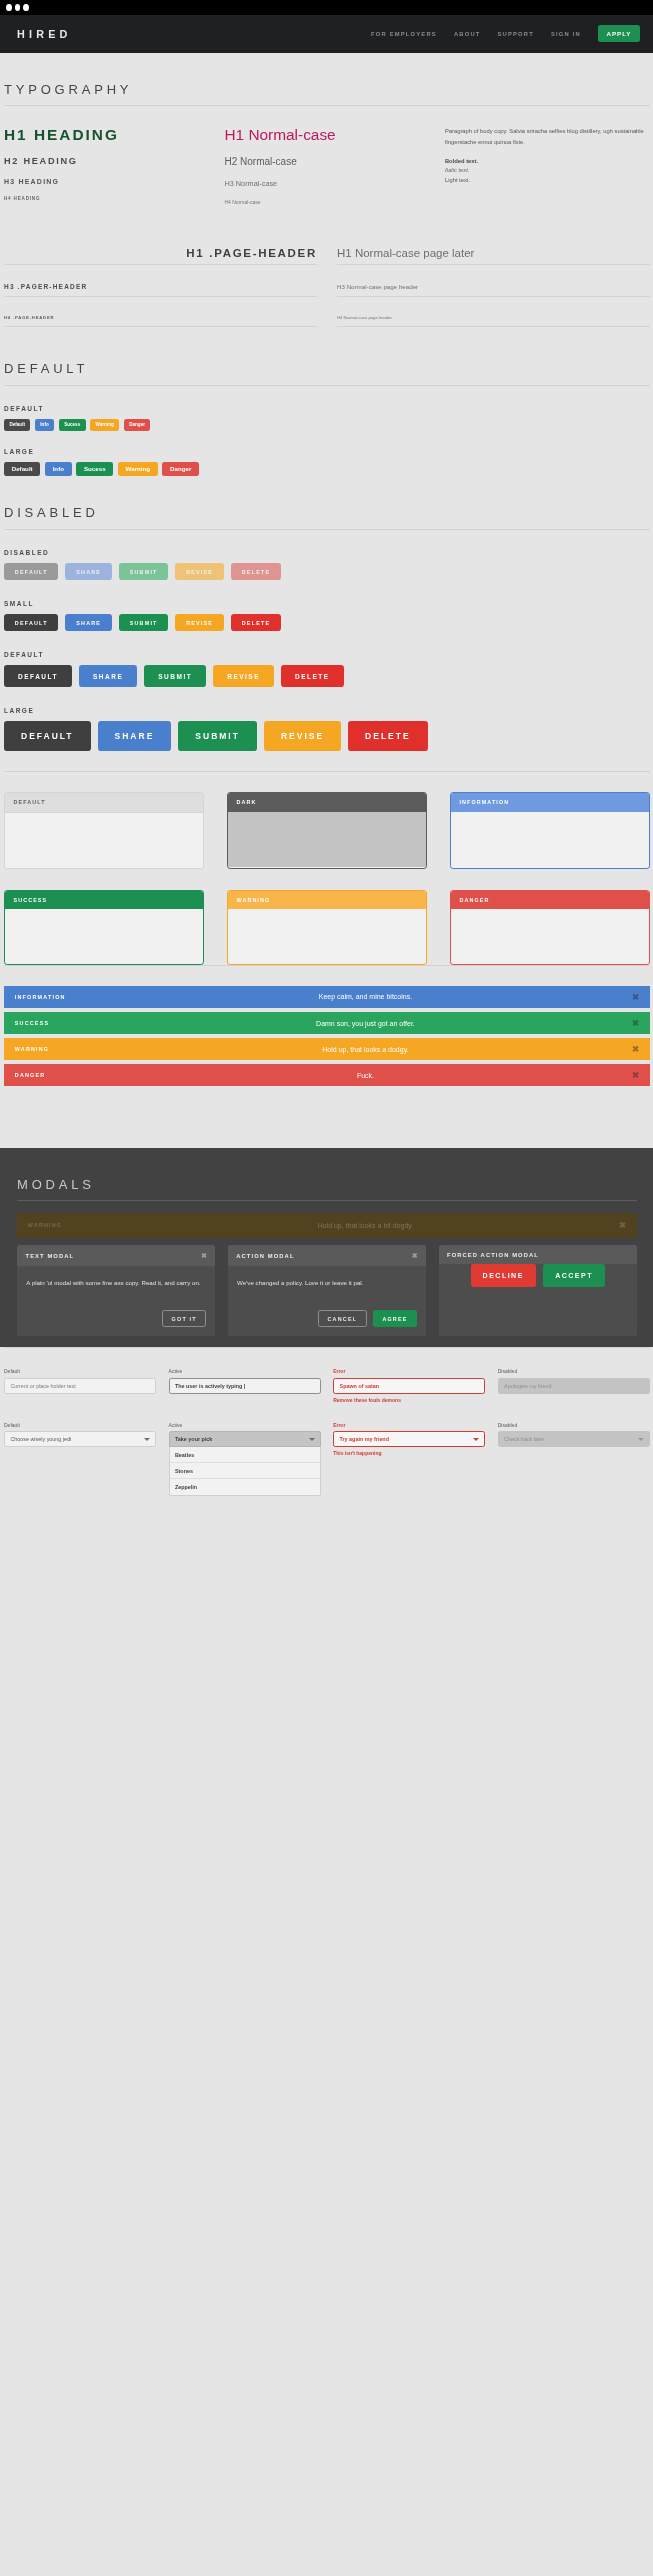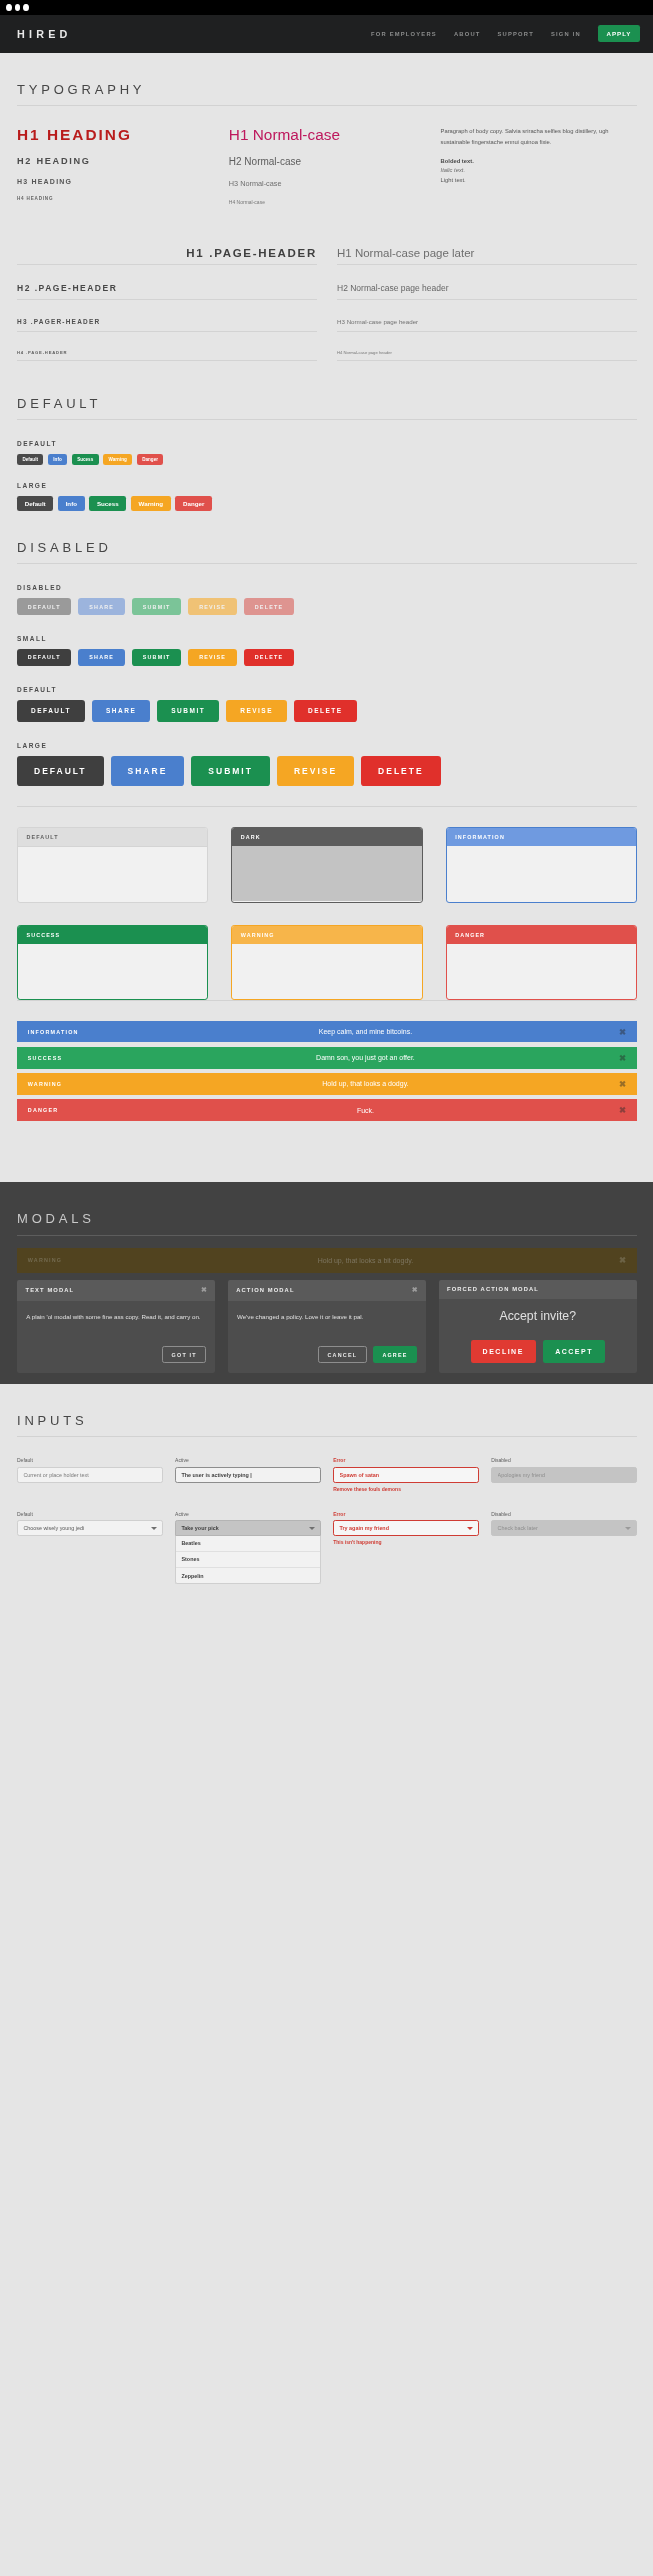--- a/index.html
+++ b/index.html
@@ -60,21 +60,21 @@
     font-size: 6.2px;
     font-weight: 700;
     letter-spacing: 1px;
     padding: 5.4px 8.5px;
     border: none;
     border-radius: 2.3px;
     cursor: pointer;
   }
 
   
-  .section { padding: 0 17px; }
+  .section { padding: 0 4px; }
 
   .sec-title {
     font-size: 13px;
     font-weight: 400;
     letter-spacing: 3.8px;
     color: #464646;
     padding-top: 29px;
     padding-bottom: 8.5px;
   }
   .sec-rule {
@@ -90,21 +90,21 @@
     color: #4c4c4c;
     margin-bottom: 7px;
   }
 
   
   .type-grid {
     display: grid;
     grid-template-columns: 1fr 1fr 1fr;
     column-gap: 15.4px;
   }
-  .h1-caps { font-size: 15.4px; font-weight: 700; letter-spacing: 2px; color: #b91c1c; margin-bottom: 12.3px; }
+  .h1-caps { font-size: 15.4px; font-weight: 700; letter-spacing: 2px; color: #14532d; margin-bottom: 12.3px; }
   .h2-caps { font-size: 9.2px; font-weight: 700; letter-spacing: 1.7px; color: #4c4c4c; margin-bottom: 11.5px; }
   .h3-caps { font-size: 7px; font-weight: 700; letter-spacing: 1.2px; color: #565656; margin-bottom: 11.5px; }
   .h4-caps { font-size: 4.6px; font-weight: 700; letter-spacing: 0.8px; color: #666666; }
 
   .h1-norm { font-size: 15.4px; font-weight: 300; color: #be185d; margin-bottom: 12.3px; }
   .h2-norm { font-size: 10px; font-weight: 400; color: #5d5d5d; margin-bottom: 11.5px; }
   .h3-norm { font-size: 7.3px; font-weight: 400; color: #6f6f6f; margin-bottom: 11.5px; }
   .h4-norm { font-size: 5px; font-weight: 400; color: #777777; }
 
   .body-copy { font-size: 5.8px; line-height: 1.85; color: #555555; }
@@ -485,28 +485,20 @@
     <div class="ph-row">
       <div class="ph-col">
           <div class="ph1-caps">H1 .PAGE-HEADER</div>
         </div>
       <div class="ph-col">
           <div class="ph1-norm">H1 Normal-case page later</div>
         </div>
     </div>
     <div class="ph-row">
       <div class="ph-col">
-          <div class="ph2-caps">H2 .PAGE-HEADER</div>
-        </div>
-      <div class="ph-col">
-          <div class="ph2-norm">H2 Normal-case page header</div>
-        </div>
-    </div>
-    <div class="ph-row">
-      <div class="ph-col">
           <div class="ph3-caps">H3 .PAGER-HEADER</div>
         </div>
       <div class="ph-col">
           <div class="ph3-norm">H3 Normal-case page header</div>
         </div>
     </div>
     <div class="ph-row ph-row--last">
       <div class="ph-col">
           <div class="ph4-caps">H4 .PAGE-HEADER</div>
         </div>
@@ -673,34 +665,30 @@
         <div class="modal-foot">
           <button class="mbtn mbtn--ghost">CANCEL</button>
           <button class="mbtn mbtn--green">AGREE</button>
         </div>
       </div>
 
       <div class="modal">
         <div class="modal-head">
           <span class="modal-title">FORCED ACTION MODAL</span>
         </div>
-        <div class="forced-body">
-          <div class="forced-q">Accept invite?</div>
-        </div>
         <div class="forced-actions">
           <button class="mbtn mbtn--red mbtn--big">DECLINE</button>
           <button class="mbtn mbtn--green mbtn--big">ACCEPT</button>
         </div>
       </div>
 
     </div>
   </div>
 
   <div class="section inputs-section">
-    <div class="sec-title">INPUTS</div>
     <div class="sec-rule"></div>
 
     <div class="input-grid">
       <div>
         <div class="field-label">Default</div>
         <input class="inp" value="Current or place holder text" style="">
       </div>
       <div>
         <div class="field-label">Active</div>
         <input class="inp inp--active" value="The user is actively typing |" style="">

